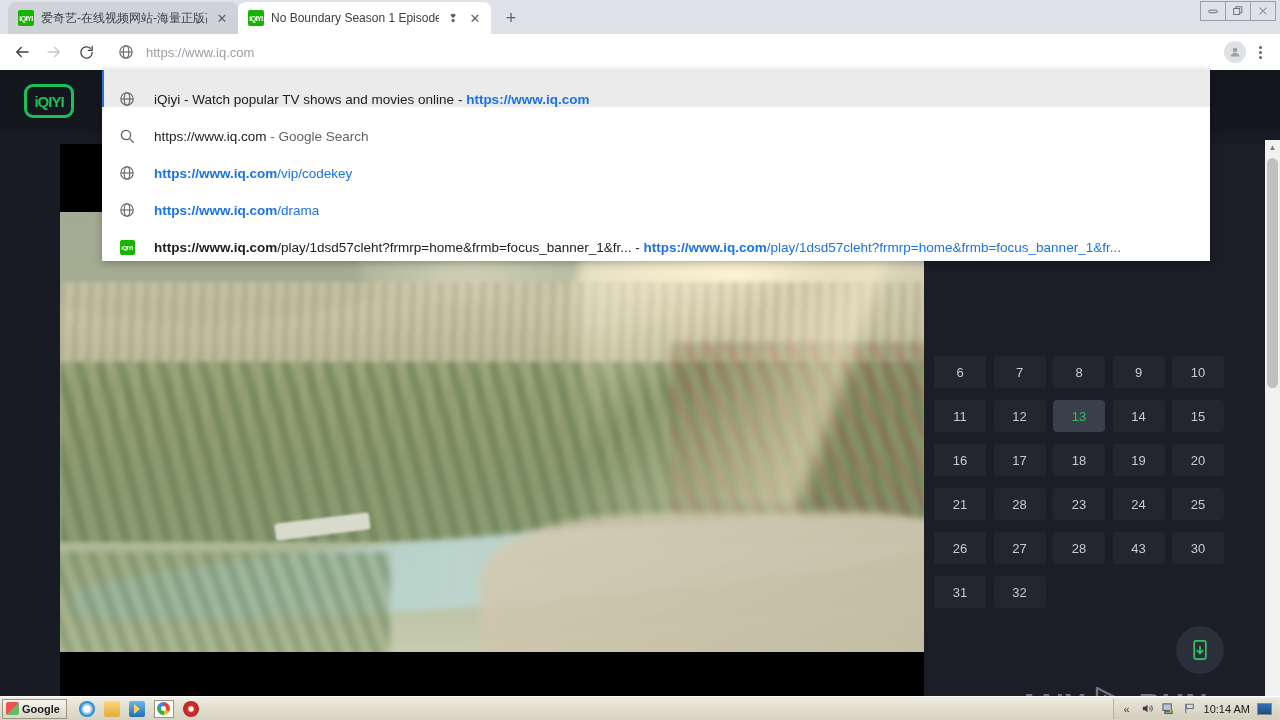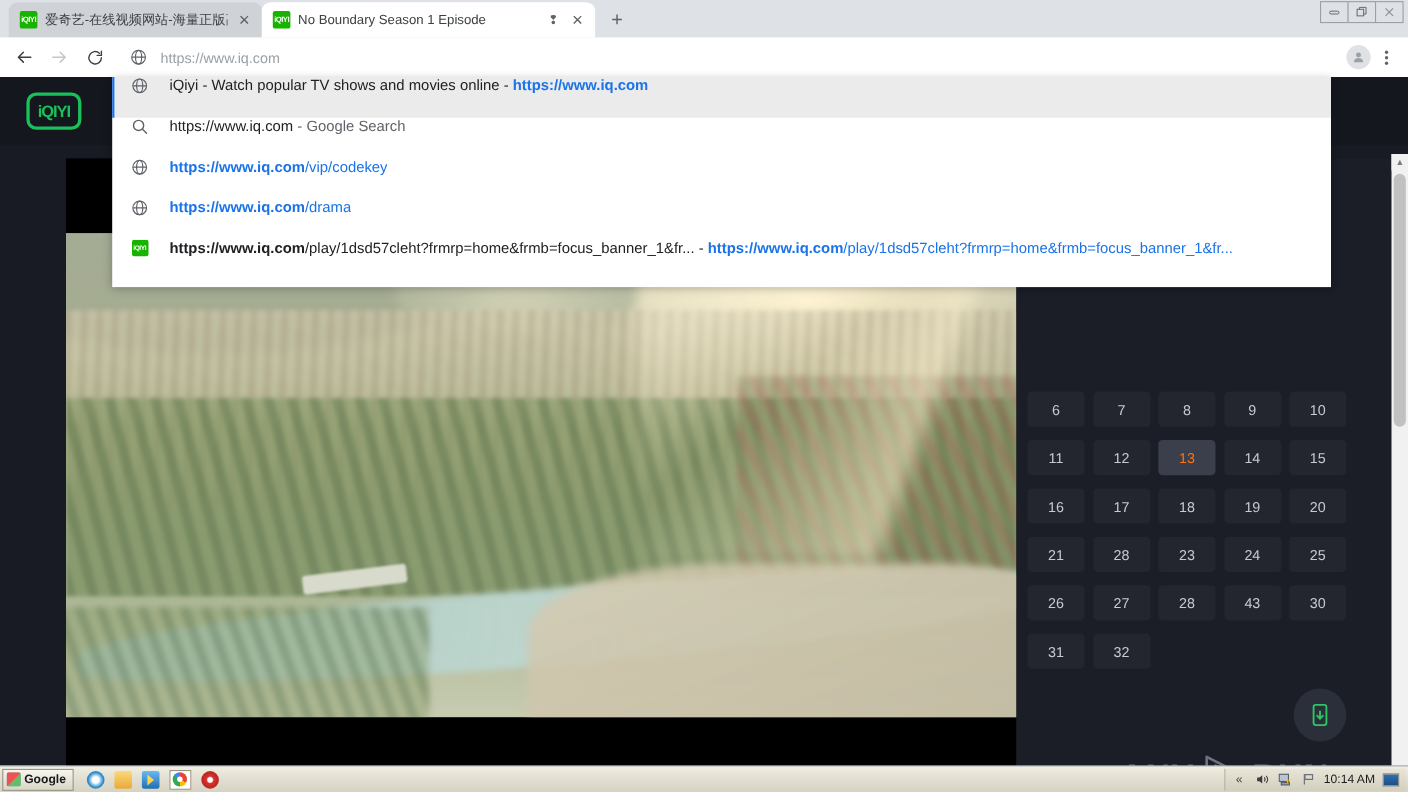--- a/index.html
+++ b/index.html
@@ -25,21 +25,21 @@
   }
   .tab {
     position: relative;
     height: 32px; display: flex; align-items: center;
     padding: 0 8px 0 10px;
     border-top-left-radius: 8px; border-top-right-radius: 8px;
     font-size: 12px; color: #3c4043;
     gap: 7px;
   }
   .tab.inactive { background: #cfd3d8; width: 230px; margin-left: 8px; }
-  .tab.active   { background: #ffffff; width: 303px; }
+  .tab.active   { background: #ffffff; width: 253px; }
   .tab-favicon {
     width: 16px; height: 16px; flex: 0 0 16px;
     background: #18b300; border-radius: 2px;
     display: flex; align-items: center; justify-content: center;
     font-size: 7px; font-weight: bold; color: #fff; letter-spacing: -0.5px;
     font-family: "Liberation Sans", sans-serif;
   }
   .tab-title {
     flex: 1 1 auto; white-space: nowrap; overflow: hidden;
     text-overflow: clip; font-size: 12px; color: #3c4043;
@@ -93,21 +93,21 @@
   .kebab i { width: 3px; height: 3px; background: #5f6368; border-radius: 50%; display: block; }
 
   
   .omni-dropdown {
     position: absolute; left: 102px; top: 70px; width: 1108px;
     background: #ffffff; z-index: 50;
     box-shadow: 0 2px 8px rgba(0,0,0,.28);
     padding-bottom: 6px;
   }
   .sugg {
-    height: 37px; display: flex; align-items: flex-start;
+    height: 37px; display: flex; align-items: flex-end;
     padding: 0 0 0 16px; gap: 18px; font-size: 13.5px; color: #202124;
     white-space: nowrap; overflow: hidden;
   }
   .sugg.selected { background: #ebebeb; box-shadow: inset 2px 0 0 #1a73e8; }
   .sugg-ico { width: 18px; flex: 0 0 18px; display:flex; align-items:center; justify-content:center; color:#5f6368; }
   .sugg-ico .fav {
     width: 15px; height: 15px; background: #18b300; border-radius: 2px;
     display:flex; align-items:center; justify-content:center;
     font-size: 6px; font-weight: bold; color:#fff; letter-spacing:-.4px;
   }
@@ -224,21 +224,21 @@
     display: grid; grid-template-columns: repeat(5, 52px);
     gap: 12px 0px; column-gap: 0px;
     width: 290px;
   }
   .ep-grid { grid-auto-rows: 32px; justify-content: space-between; }
   .ep-cell {
     width: 52px; height: 32px; background: #23262f; border-radius: 4px;
     color: #c7cad1; font-size: 13px;
     display: flex; align-items: center; justify-content: center;
   }
-  .ep-cell.current { background: #3a3f4b; color: #f97316; }
+  .ep-cell.current { background: #3a3f4b; color: #22c55e; }
   .dl-fab {
     position: absolute; left: 252px; top: 482px; width: 48px; height: 48px;
     border-radius: 50%; background: #2b2f3a;
     display: flex; align-items: center; justify-content: center;
   }
   .dl-fab svg { width: 20px; height: 22px; }
 
   
   .page-scrollbar {
     position: absolute; right: 0; top: 70px; width: 15px; height: 626px;

